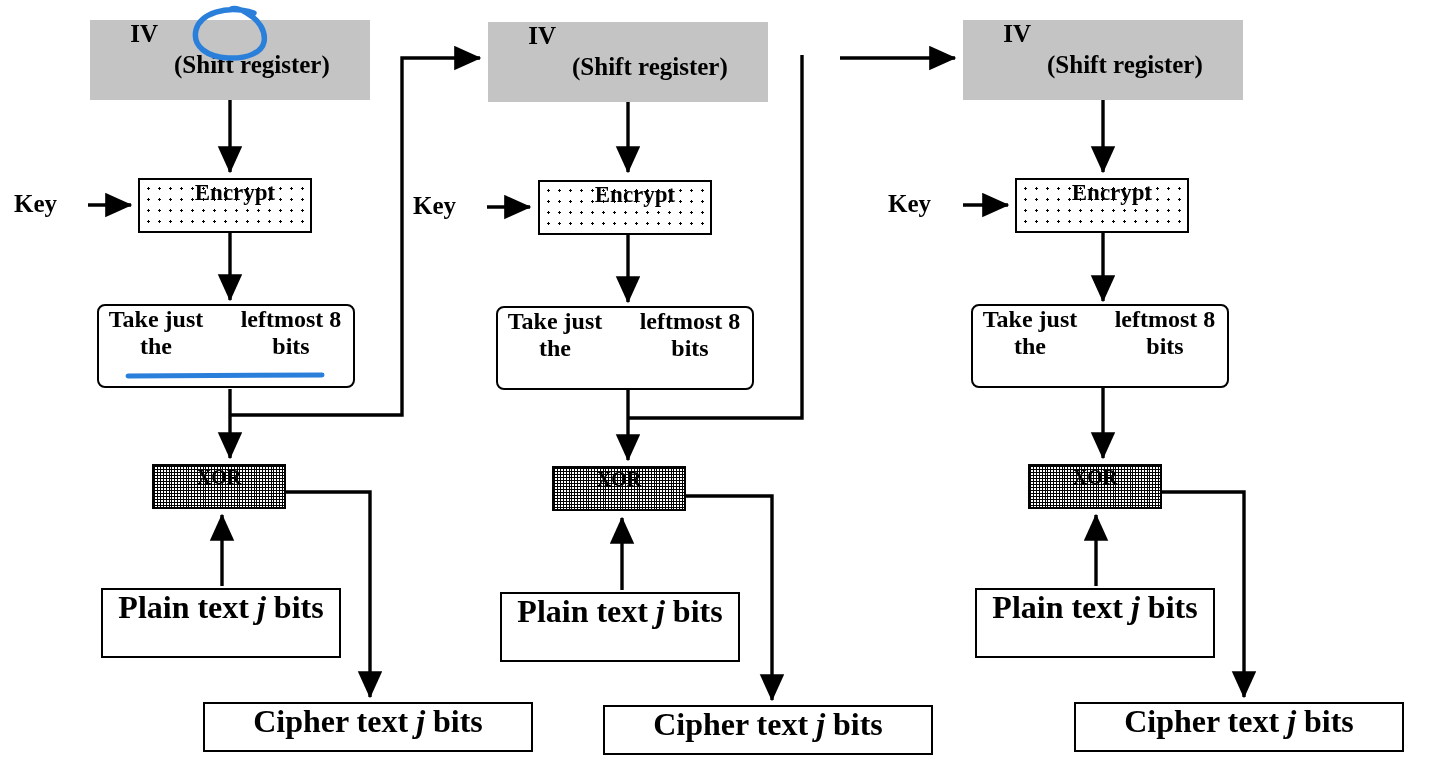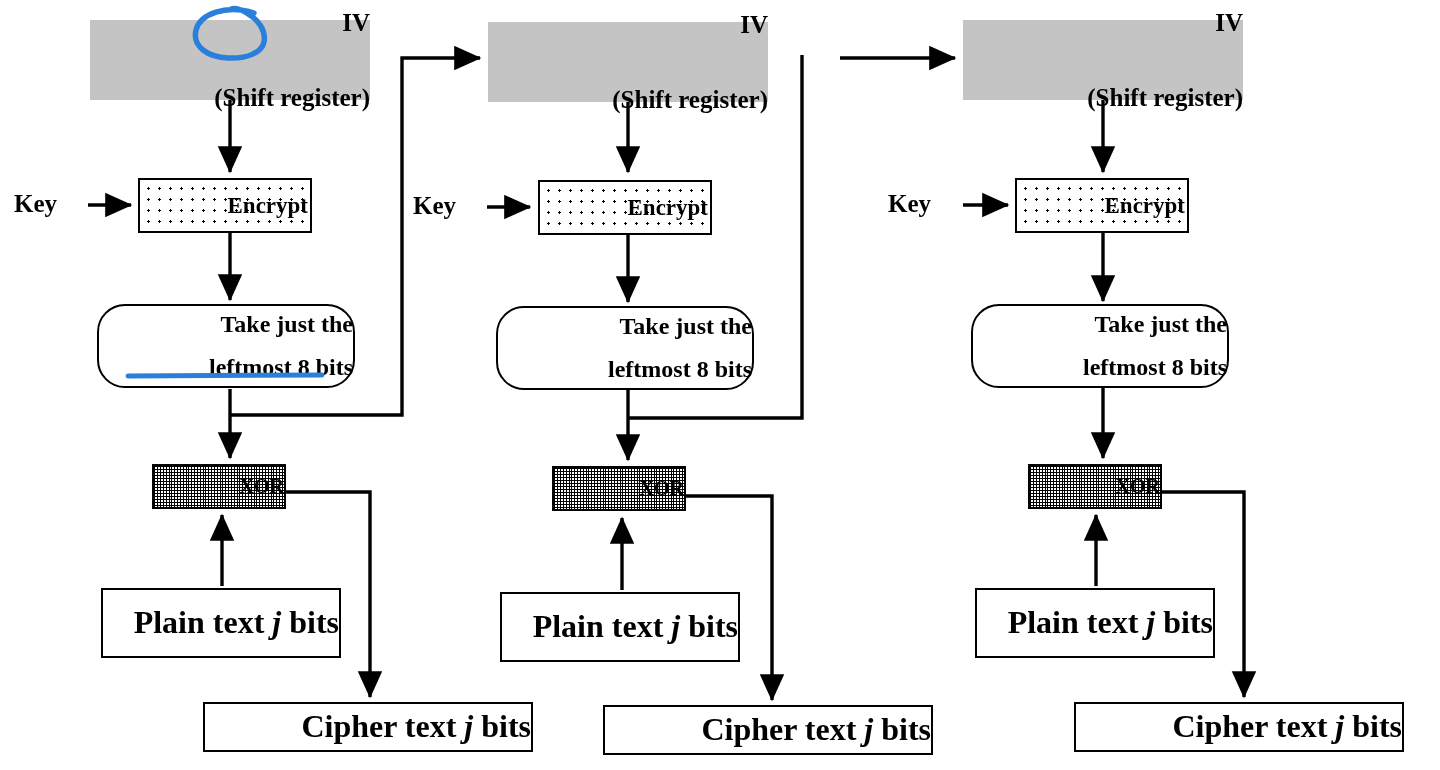--- a/index.html
+++ b/index.html
@@ -12,22 +12,22 @@
     width: 1440px;
     height: 770px;
     background: #ffffff;
     overflow: hidden;
     font-family: "Liberation Serif", "DejaVu Serif", serif;
   }
   .node {
     position: absolute;
     box-sizing: border-box;
     display: flex;
-    flex-direction: column;
-    align-items: flex-end;
+    flex-direction: row;
+    align-items: flex-start;
     justify-content: center;
     text-align: center;
     color: #000000;
     font-weight: bold;
     line-height: 1.12;
     gap: 16px;
   }
   
   .iv-box {
     background: #c4c4c4;
@@ -48,21 +48,21 @@
     padding-left: 20px;
   }
   .encrypt-box .lbl {
     background: transparent;
     padding: 0 2px;
   }
 
   
   .round-box {
     border: 2.5px solid #000000;
-    border-radius: 28px;
+    border-radius: 8px;
     background: #ffffff;
     font-size: 24px;
   }
 
   
   .xor-box {
     border: 2px solid #000000;
     background-color: #ffffff;
     background-image:
       repeating-linear-gradient(to right, #000 0 1px, transparent 1px 3px),

